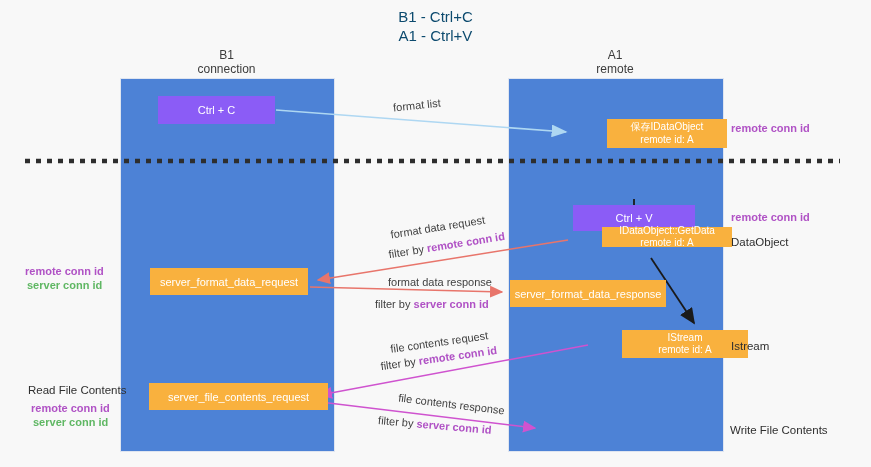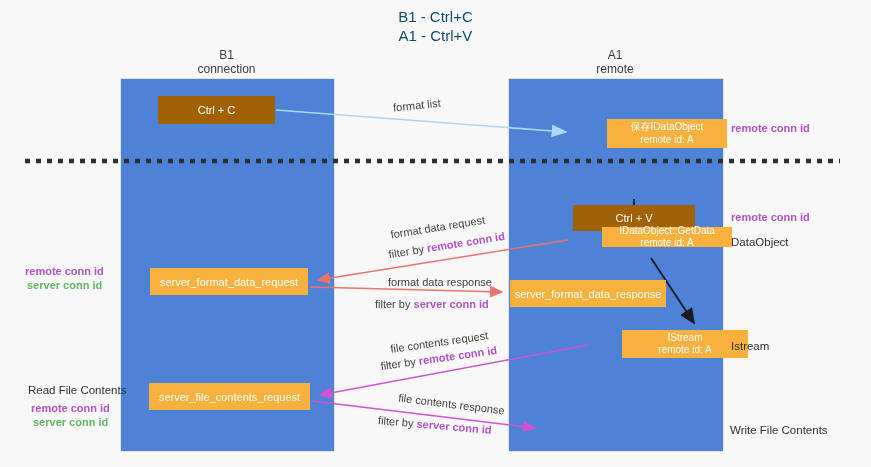--- a/index.html
+++ b/index.html
@@ -7,21 +7,21 @@
   .stage{position:relative;width:871px;height:467px;}
   .abs{position:absolute;}
   .title{left:0;top:7px;width:871px;text-align:center;font-size:15px;line-height:19px;color:#0c4a6e;}
   .lane{background:#4d82d6;border:1px solid #dfe5f0;}
   .lane-left{left:120px;top:78px;width:213px;height:372px;}
   .lane-right{left:508px;top:78px;width:214px;height:372px;}
   .lane-header{top:48px;text-align:center;font-size:12px;line-height:14px;color:#3c3c3c;}
   .hdr-left{left:120px;width:213px;}
   .hdr-right{left:508px;width:214px;}
   .node{display:flex;flex-direction:column;align-items:center;justify-content:center;color:#fff;text-align:center;box-sizing:border-box;}
-  .green{background:#a16207;text-align:center;}
+  .green{background:#8b5cf6;text-align:center;}
   .orange{background:#f9b13e;}
   .fs11{font-size:11px;}
   .fs10{font-size:10px;line-height:12.5px;margin-left:32px;}
   .flow-label{color:#3f3f3f;font-size:11px;white-space:nowrap;}
   .accent-purple{color:#b052c5;font-weight:bold;}
   .accent-green{color:#5fb763;font-weight:bold;}
   .side-label{font-size:11.5px;color:#2f2f2f;white-space:nowrap;}
   .side-bold{font-size:11px;font-weight:bold;white-space:nowrap;}
   svg.overlay{position:absolute;left:0;top:0;pointer-events:none;}
 </style>
@@ -96,21 +96,21 @@
 
   <div class="abs node orange fs11" style="left:150px;top:268px;width:158px;height:27px;">
     <span>server_format_data_request</span>
   </div>
 
   <div class="abs node orange fs10" style="left:590px;top:330px;width:126px;height:28px;">
     <span>IStream</span>
     <span>remote id: A</span>
   </div>
 
-  <div class="abs node orange fs11" style="left:149px;top:383px;width:161px;height:27px;">
+  <div class="abs node orange fs11" style="left:149px;top:383px;width:179px;height:27px;">
     <span>server_file_contents_request</span>
   </div>
 
 
   <div class="abs flow-label" style="left:393px;top:99px;transform:rotate(-6deg);">
     <span>format list</span>
   </div>
 
   <div class="abs flow-label" style="left:390px;top:221px;transform:rotate(-9deg);">
     <span>format data request</span>

